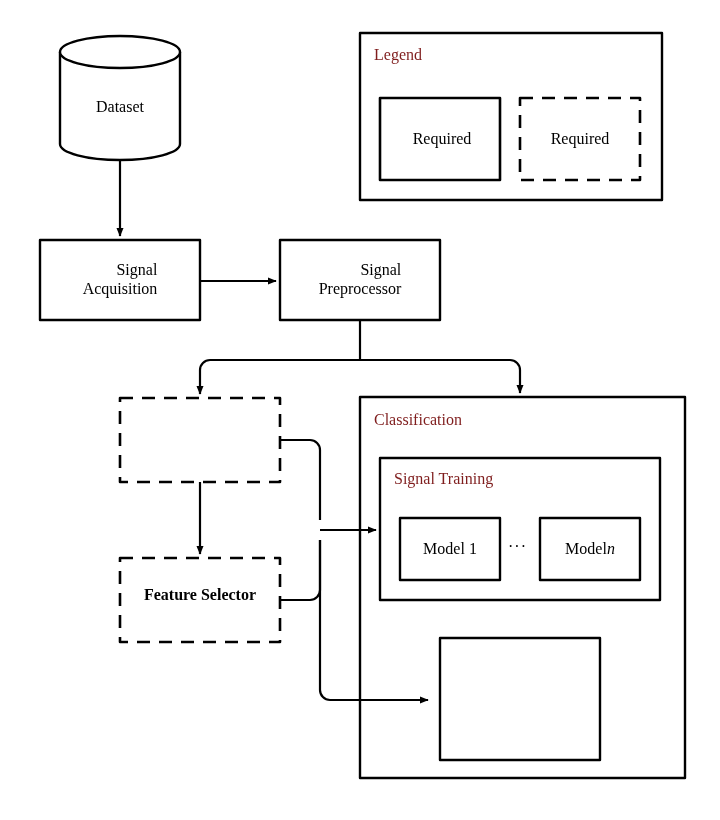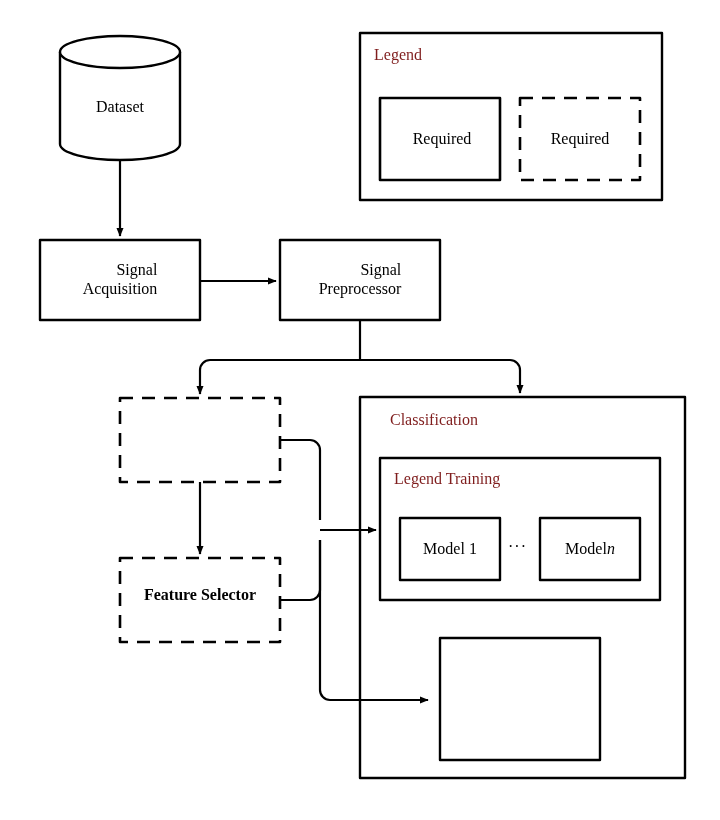--- a/index.html
+++ b/index.html
@@ -122,23 +122,23 @@
 
   <div class="node-label" style="left:40px; top:240px; width:160px; height:80px;">Signal
 Acquisition</div>
 
   <div class="node-label" style="left:280px; top:240px; width:160px; height:80px;">Signal
 Preprocessor</div>
 
 
   <div class="node-label" style="left:120px; top:553px; width:160px; height:84px;font-weight:bold;">Feature Selector</div>
 
-  <div class="group-title" style="left:390px; top:411px;">Classification</div>
+  <div class="group-title" style="left:374px; top:411px;">Classification</div>
 
-  <div class="group-title" style="left:394px; top:470px;">Legend Training</div>
+  <div class="group-title" style="left:394px; top:470px;">Signal Training</div>
 
   <div class="node-label" style="left:400px; top:518px; width:100px; height:62px;border-radius:23px;">Model 1</div>
 
   <div class="ellipsis-label" style="left:508px; top:538px;">···</div>
 
   <div class="node-label" style="left:540px; top:518px; width:100px; height:62px;">
     <span>Model </span><span class="model-n-italic">n</span>
   </div>
 
 

